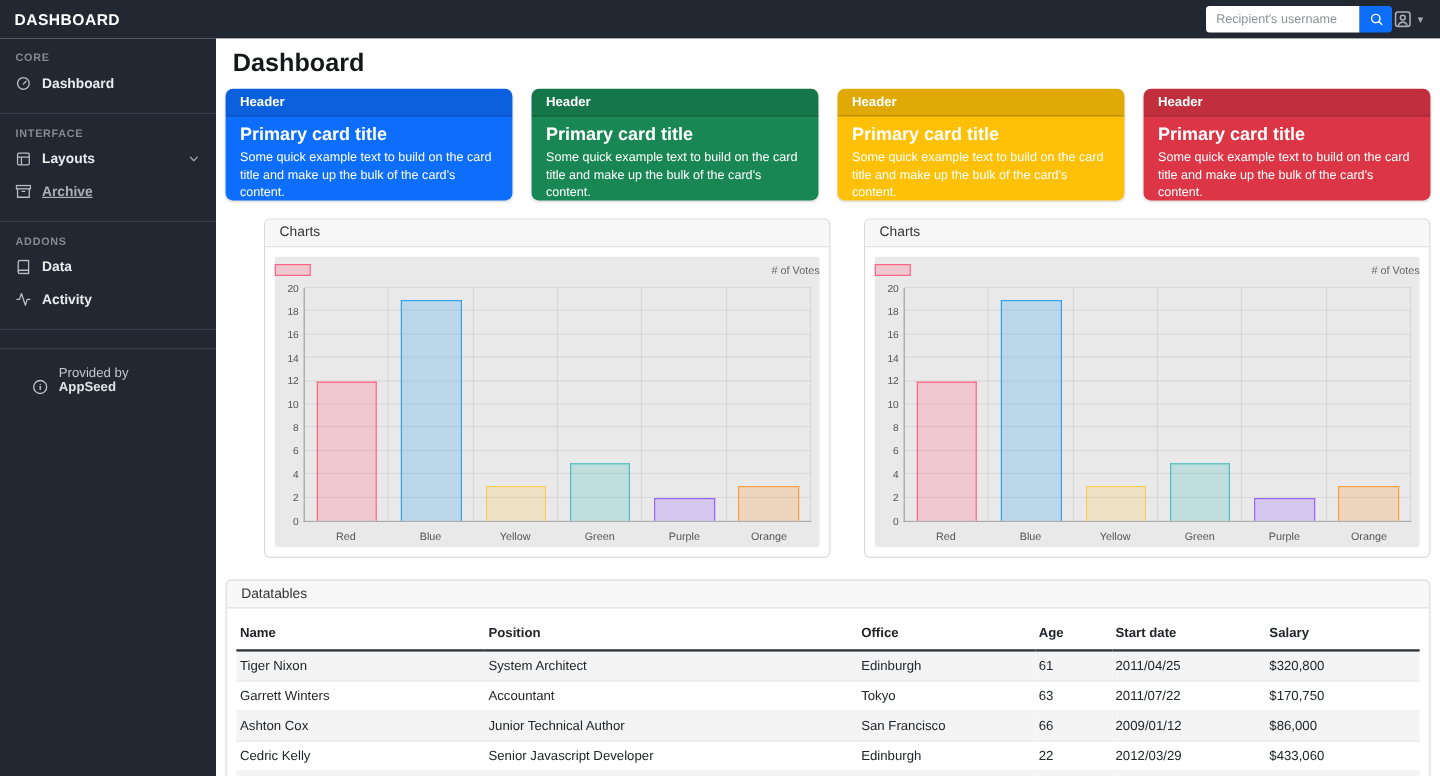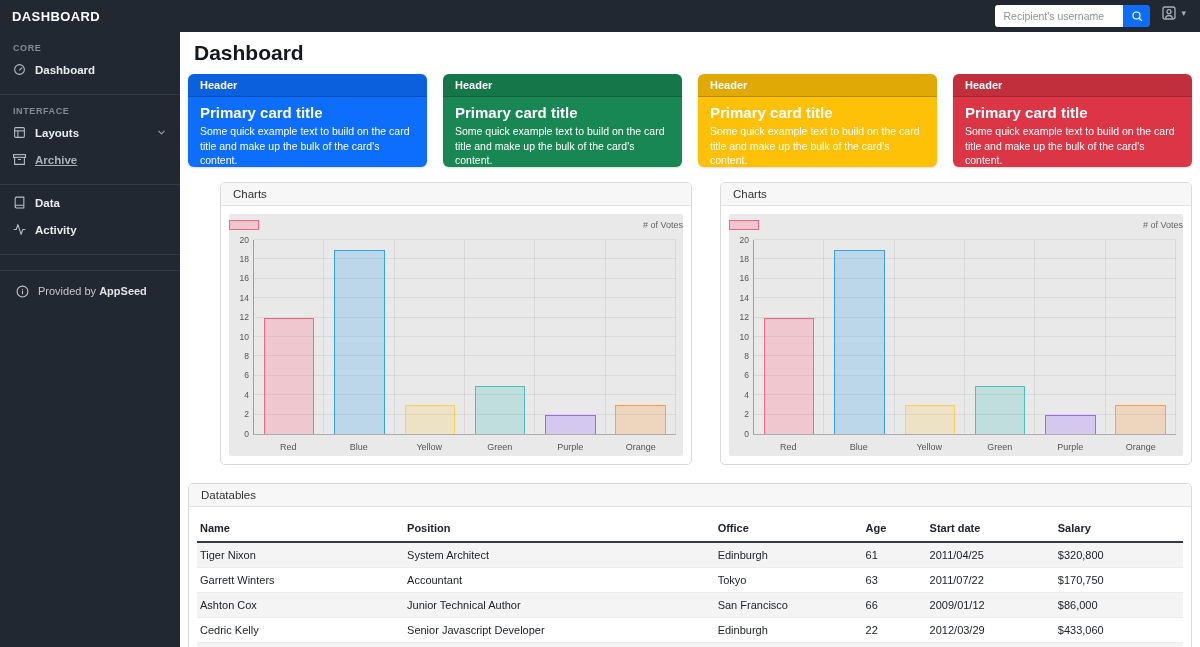--- a/index.html
+++ b/index.html
@@ -9,21 +9,21 @@
     background: #fff; color: #212529; position: relative;
   }
   svg { display: block; }
 
   
   .navbar {
     height: 32px; background: #212832; display: flex; align-items: center;
     color: #fff; position: relative; z-index: 3; padding-right: 14px;
   }
   .brand { font-size: 13px; font-weight: bold; letter-spacing: .4px; padding: 0 12px; }
-  .nav-right { margin-left: auto; display: flex; align-items: flex-start; gap: 11px; }
+  .nav-right { margin-left: auto; display: flex; align-items: center; gap: 1px; }
   .search-group { display: flex; }
   .search-input {
     width: 128px; height: 22px; border: none; border-radius: 3px 0 0 3px;
     padding: 0 8px; font-size: 10.5px; outline: none; font-family: inherit;
     background: #fff; color: #333;
   }
   .search-input::placeholder { color: #8d939a; }
   .search-btn {
     width: 27px; height: 22px; background: #0d6efd; border: 1px solid #0d6efd;
     border-radius: 0 3px 3px 0; color: #fff; display: flex; align-items: center;
@@ -44,21 +44,21 @@
   }
   .side-item {
     display: flex; align-items: center; gap: 9px; padding: 7px 13px;
     color: #e9ecef; font-weight: bold; cursor: pointer;
   }
   .side-item.muted { color: #aab0b7; text-decoration: underline; }
   .side-item .icon { color: #b7bdc4; }
   .side-item .chev { margin-left: auto; color: #9aa0a8; }
   .side-divider { border-top: 1px solid #333b46; margin: 11px 0 4px; }
   .side-footer {
-    display: flex; align-items: flex-start; gap: 9px; padding: 10px 16px;
+    display: flex; align-items: flex-end; gap: 9px; padding: 10px 27px;
     color: #c3c8cd; font-weight: normal; font-size: 11px; cursor: pointer;
   }
   .side-footer b { color: #dfe3e7; }
 
   
   .main { flex: 1; background: #fff; padding: 4px 8px; overflow: hidden; }
   .page-title { font-size: 21px; font-weight: bold; color: #15181b; margin: 5px 6px 9px; }
 
   
   .cards-row { display: flex; gap: 16px; margin-bottom: 15px; }
@@ -184,20 +184,21 @@
           <span class="icon">
             <svg width="13" height="13" viewBox="0 0 24 24" fill="none" stroke="currentColor" stroke-width="2" stroke-linecap="round">
               <polyline points="21 8 21 21 3 21 3 8"></polyline>
               <rect x="1" y="3" width="22" height="5"></rect>
               <line x1="10" y1="12" x2="14" y2="12"></line>
             </svg>
           </span>
           <span>Archive</span>
         </div>
         <div class="side-divider"></div>
+        <div class="section-label">ADDONS</div>
         <div class="side-item">
           <span class="icon">
             <svg width="13" height="13" viewBox="0 0 24 24" fill="none" stroke="currentColor" stroke-width="2" stroke-linejoin="round">
               <path d="M4 19.5A2.5 2.5 0 0 1 6.5 17H20"></path>
               <path d="M6.5 2H20v20H6.5A2.5 2.5 0 0 1 4 19.5v-15A2.5 2.5 0 0 1 6.5 2z"></path>
             </svg>
           </span>
           <span>Data</span>
         </div>
         <div class="side-item">

